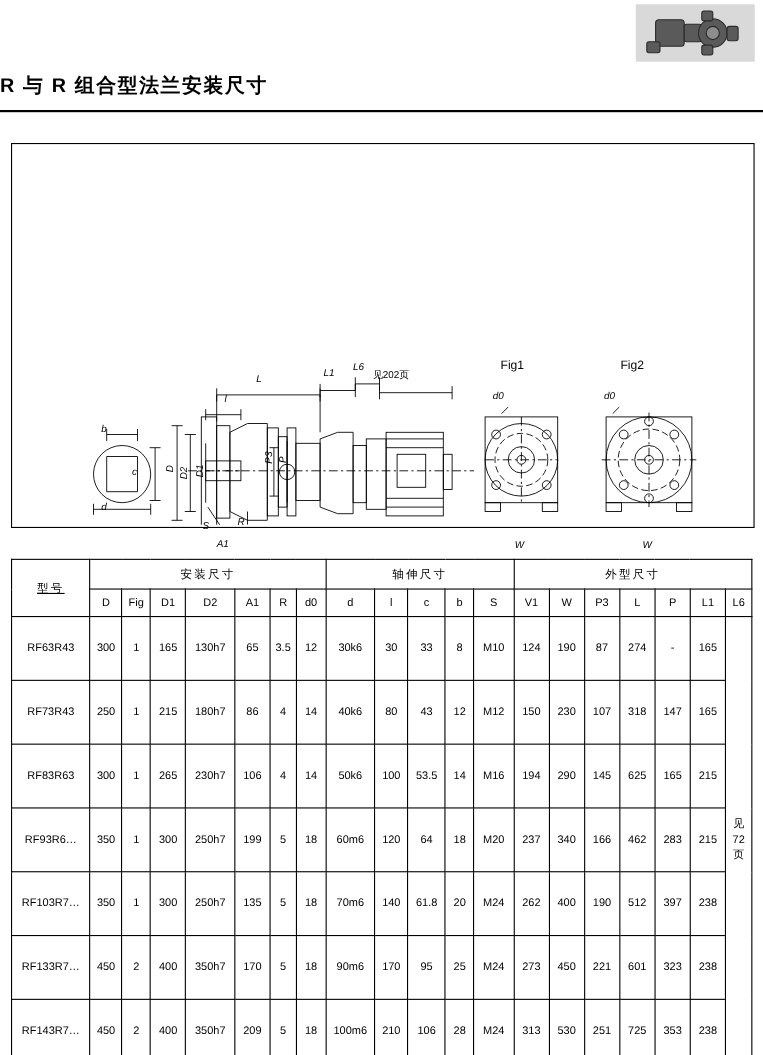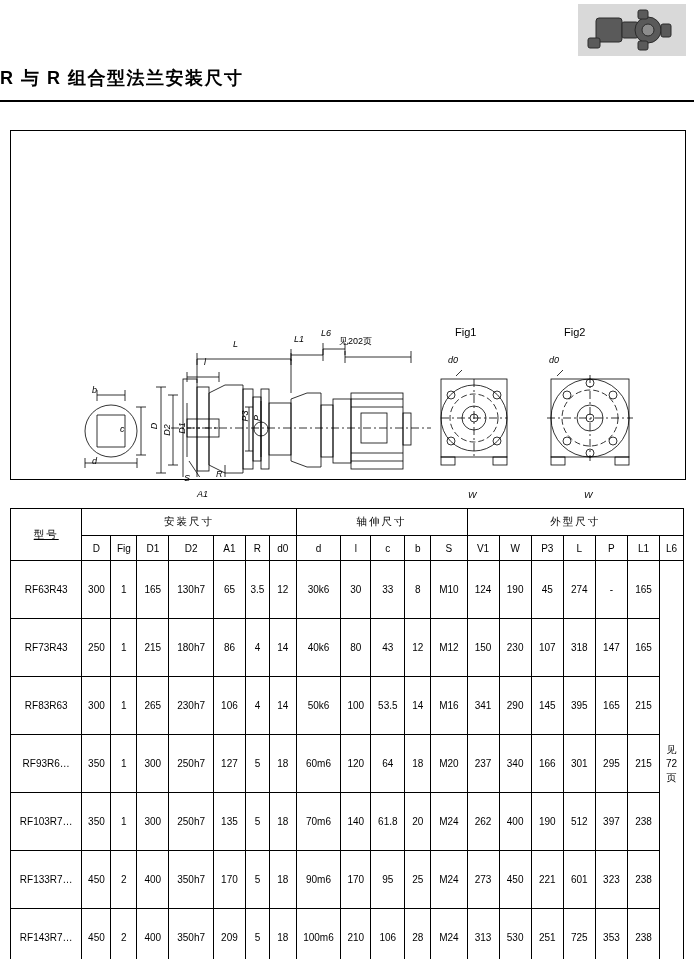--- a/index.html
+++ b/index.html
@@ -327,21 +327,21 @@
       <td>65</td>
       <td>3.5</td>
       <td>12</td>
       <td>30k6</td>
       <td>30</td>
       <td>33</td>
       <td>8</td>
       <td>M10</td>
       <td>124</td>
       <td>190</td>
-      <td>45</td>
+      <td>87</td>
       <td>274</td>
       <td>-</td>
       <td>165</td>
       <td class="vert-note" rowspan="7">见 72 页</td>
     </tr>
     <tr>
       <td class="model-cell nowrap">RF73R43</td>
       <td>250</td>
       <td>1</td>
       <td>215</td>
@@ -368,46 +368,46 @@
       <td>265</td>
       <td>230h7</td>
       <td>106</td>
       <td>4</td>
       <td>14</td>
       <td>50k6</td>
       <td>100</td>
       <td>53.5</td>
       <td>14</td>
       <td>M16</td>
-      <td>341</td>
+      <td>194</td>
       <td>290</td>
       <td>145</td>
-      <td>395</td>
+      <td>625</td>
       <td>165</td>
       <td>215</td>
     </tr>
     <tr>
       <td class="model-cell nowrap">RF93R6…</td>
       <td>350</td>
       <td>1</td>
       <td>300</td>
       <td>250h7</td>
-      <td>127</td>
+      <td>199</td>
       <td>5</td>
       <td>18</td>
       <td>60m6</td>
       <td>120</td>
       <td>64</td>
       <td>18</td>
       <td>M20</td>
       <td>237</td>
       <td>340</td>
       <td>166</td>
-      <td>301</td>
-      <td>295</td>
+      <td>462</td>
+      <td>283</td>
       <td>215</td>
     </tr>
     <tr>
       <td class="model-cell nowrap">RF103R7…</td>
       <td>350</td>
       <td>1</td>
       <td>300</td>
       <td>250h7</td>
       <td>135</td>
       <td>5</td>

